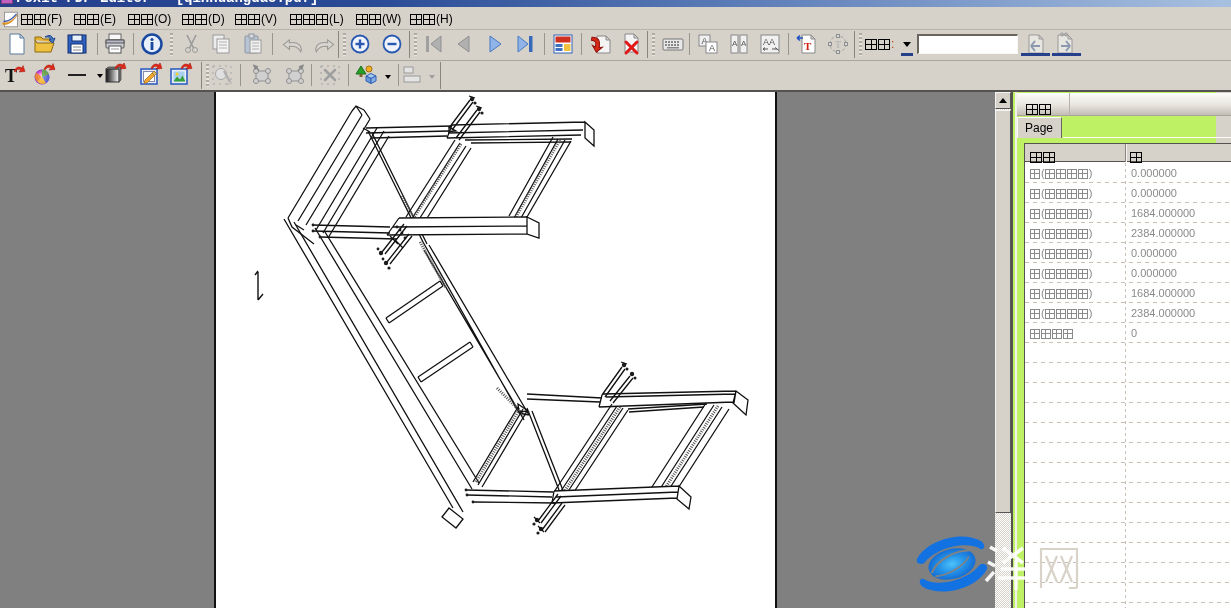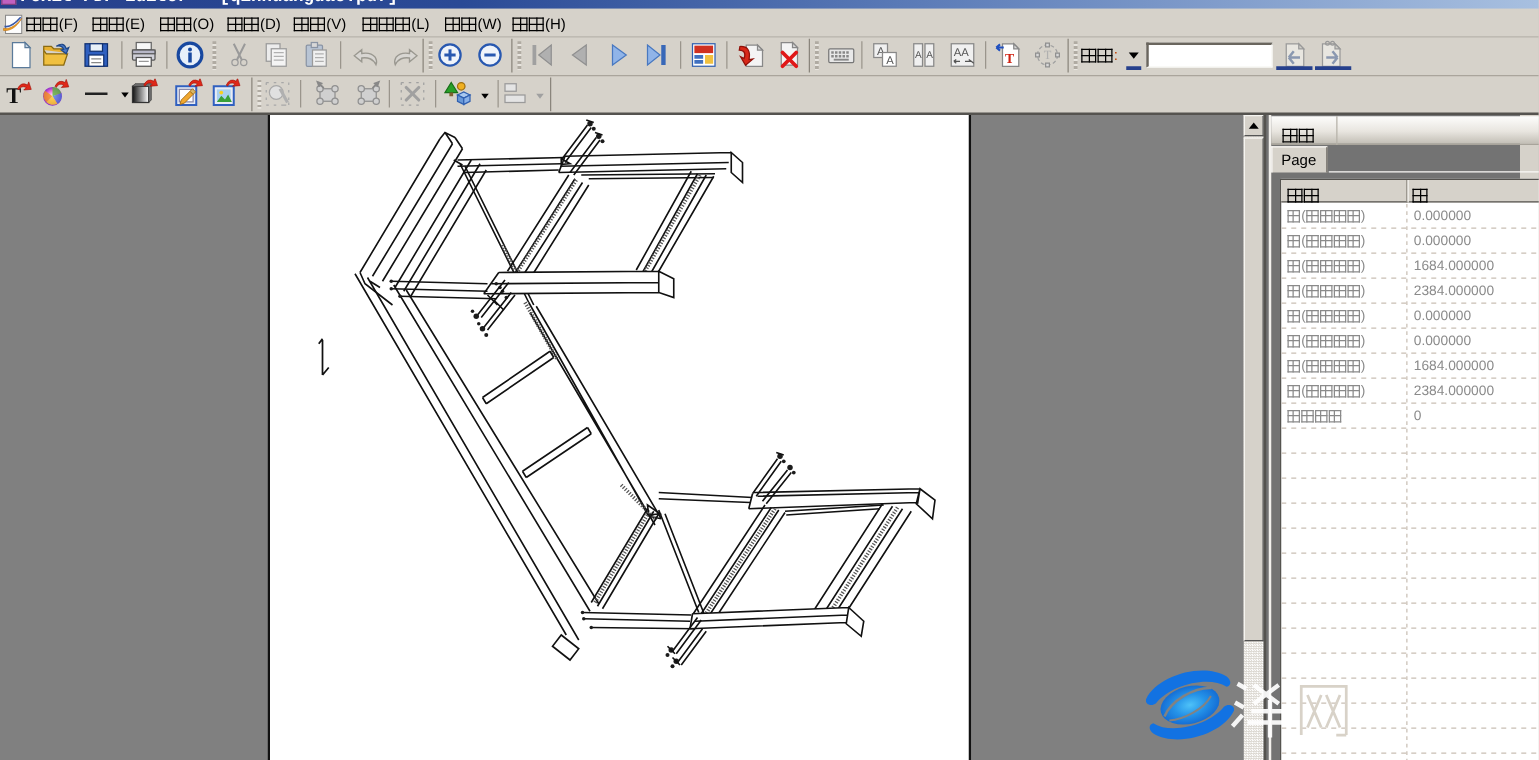--- a/index.html
+++ b/index.html
@@ -484,21 +484,21 @@
 <div class="abs" style="left:995px;top:92px;width:16px;height:516px;
  background:repeating-conic-gradient(#ffffff 0% 25%,#d6d2ca 0% 50%) 0 0/2px 2px">
  <div class="abs" style="left:0;top:0;width:16px;height:17px;background:#d6d2ca;
   border-top:1px solid #f5f4f0;border-left:1px solid #f5f4f0;border-right:1px solid #555;border-bottom:1px solid #555">
   <div style="width:0;height:0;margin:5px auto 0;border-left:4px solid transparent;border-right:4px solid transparent;border-bottom:5px solid #000"></div>
  </div>
  <div class="abs" style="left:0;top:18px;width:16px;height:403px;background:#d6d2ca;
   border-top:1px solid #f5f4f0;border-left:1px solid #f5f4f0;border-right:1px solid #555;border-bottom:1px solid #555"></div>
 </div>
 
-<div id="panel" class="abs" style="left:1011px;top:92px;width:205px;height:516px;background:#737373;
+<div id="panel" class="abs" style="left:1011px;top:92px;width:205px;height:516px;background:#bef264;
  border-left:2px solid #55534f">
  <div class="abs" style="left:2px;top:0;width:2px;height:516px;background:#f2f0ec"></div>
 
  <div class="abs" style="left:4px;top:1px;width:216px;height:23px;
   background:linear-gradient(#fdfdfc,#e8e5df 55%,#c2beb5);border-bottom:1px solid #a8a49b">
   <div class="abs" style="left:52px;top:0;width:1px;height:23px;background:#b5b1a8"></div>
   <div class="abs" style="left:9px;top:6px"><span class="cj"></span><span class="cj"></span></div>
  </div>
 
  <div class="abs" style="left:4px;top:25px;width:216px;height:21px">

